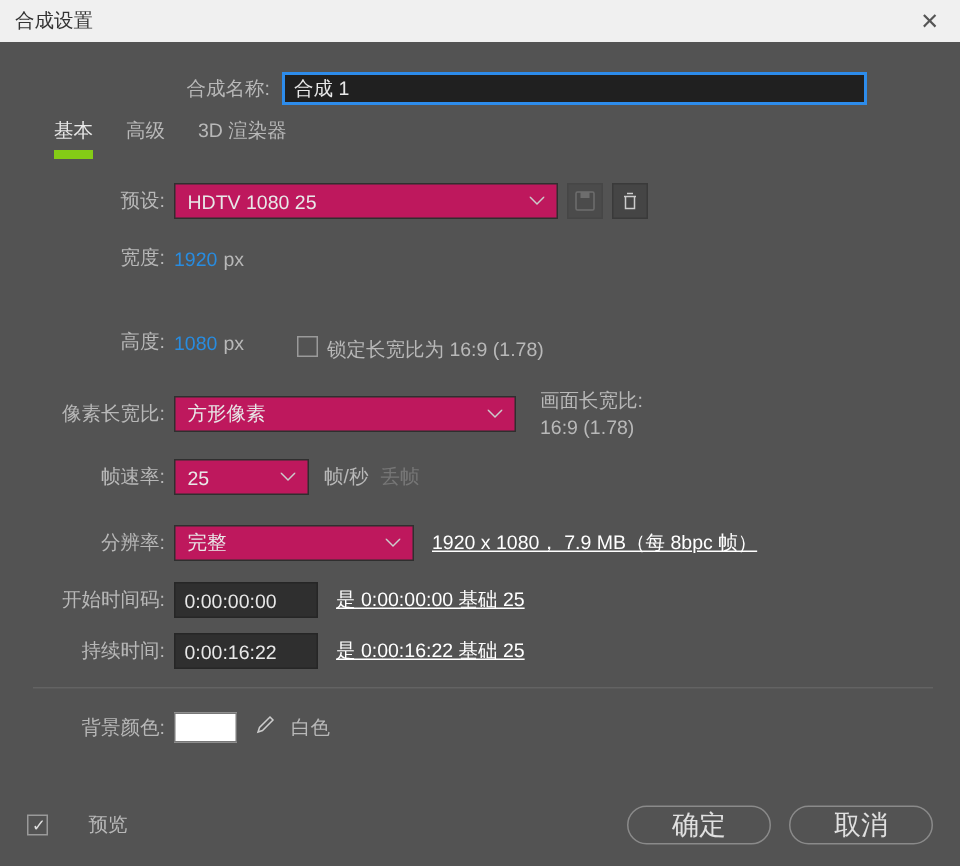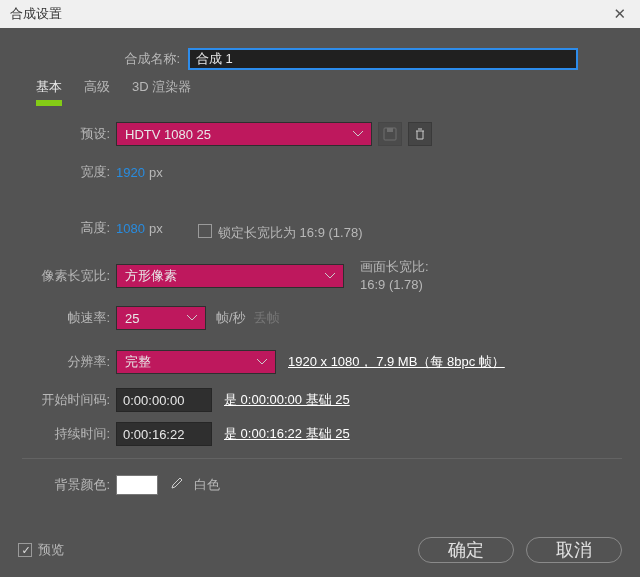--- a/index.html
+++ b/index.html
@@ -33,21 +33,21 @@
   .gap6 { height: 6px; }
   .gap10 { height: 10px; }
   .gap16 { height: 16px; }
   .hr { border: none; border-top: 1px solid #636363; margin: 10px 0 12px 0; }
   .sidecol { margin-left: 16px; color: #b8b8b8; line-height: 1.4; }
   .timebox { background: #2f2f2f; border: 1px solid #262626; color: #e8e8e8; height: 24px; width: 96px; padding: 0 6px; display: flex; align-items: center; }
   .aftertxt { margin-left: 12px; color: #ffffff; text-decoration: underline; }
   .colorswatch { width: 42px; height: 20px; background: #ffffff; border: 1px solid #777; }
   .eyedrop { margin: 0 10px; }
   .footer { position: absolute; bottom: 0; left: 0; right: 0; padding: 12px 18px 14px 18px; display: flex; align-items: center; }
-  .footer-left { display: flex; align-items: center; gap: 0; text-align: center; }
+  .footer-left { display: flex; align-items: center; gap: 21px; text-align: center; }
   .footer-right { margin-left: auto; display: flex; gap: 12px; }
   .btn { width: 96px; height: 26px; border: 1px solid #8a8a8a; border-radius: 13px; display: flex; align-items: center; justify-content: center; color: #e0e0e0; background: transparent; cursor: pointer; font-size: 18px; }
   .fps-unit { margin-left: 10px; }
   .fps-drop { margin-left: 8px; opacity: 0.35; }
 </style>
 </head>
 <body>
 
 <div class="titlebar">
   <span>合成设置</span>

